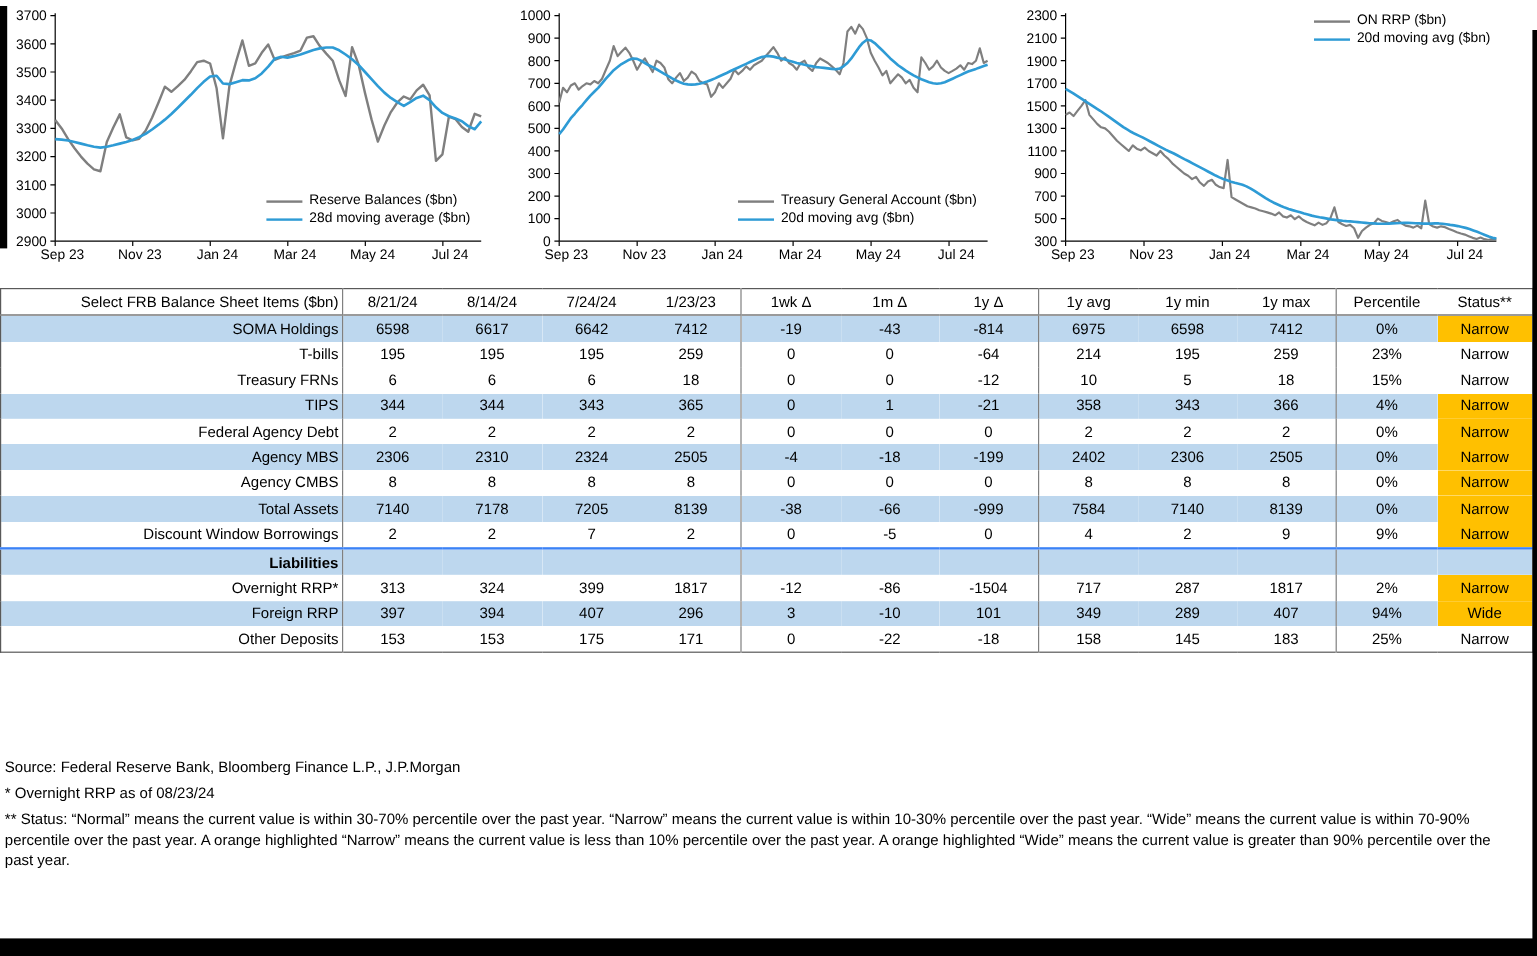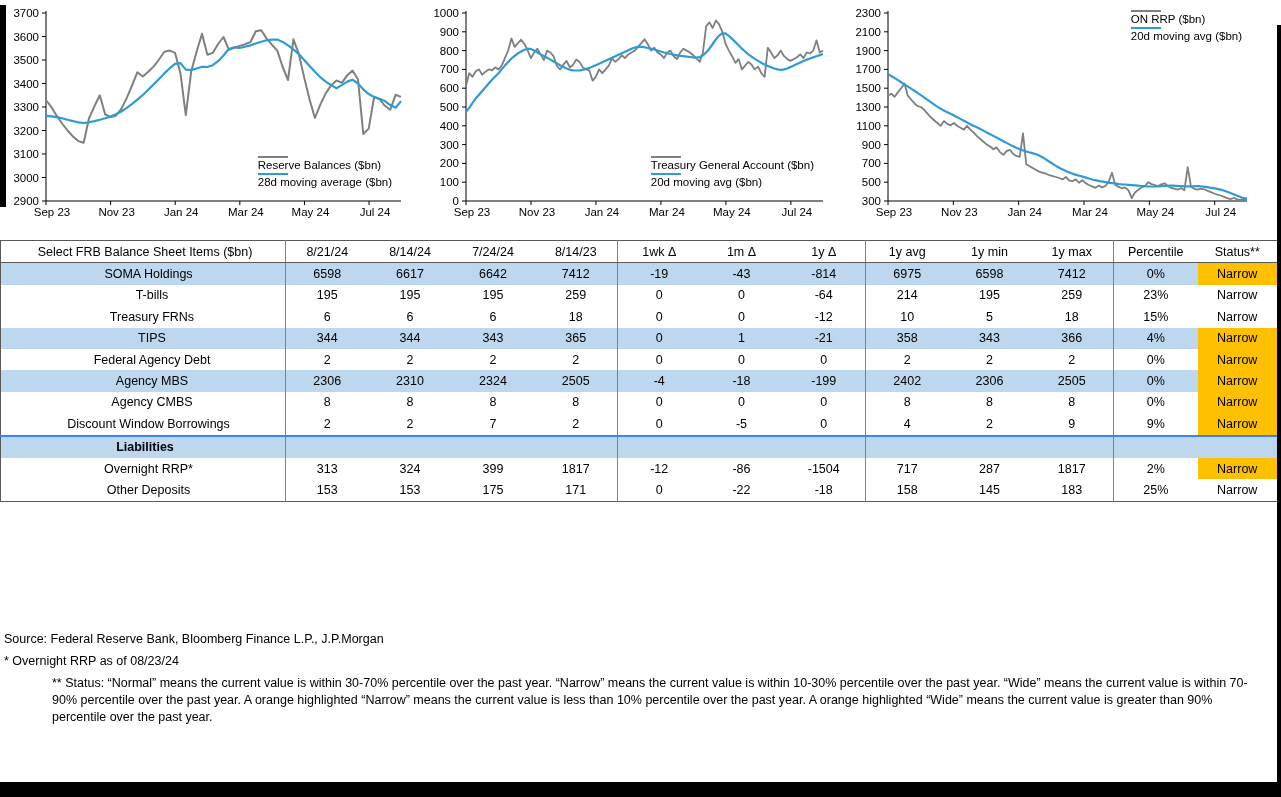--- a/index.html
+++ b/index.html
@@ -12,43 +12,43 @@
 
   
   .chart{position:absolute;top:6px;height:214px;}
   #chart0{left:8px;width:398px;}
   #chart1{left:428px;width:400px;}
   #chart2{left:850px;width:402px;}
   .chart svg{position:absolute;left:0;top:0;}
   .legend{position:absolute;font-size:11.5px;line-height:15px;background:transparent;}
   .legend.bottom-right{right:14px;bottom:30px;margin-top:20px;}
   .legend.top-right{right:10px;top:4px;}
-  .legend-item{display:flex;align-items:flex-start;white-space:nowrap;flex-direction:column;}
+  .legend-item{display:flex;align-items:center;white-space:nowrap;}
   .legend-swatch{display:inline-block;width:30px;height:0;border-top-width:2px;border-top-style:solid;margin-right:6px;}
 
   
   .bs-table{position:absolute;left:0;top:240px;width:1277px;border-collapse:collapse;table-layout:fixed;
             font-size:12.5px;border:1px solid #595959;}
   .bs-table td,.bs-table th{height:21.4px;padding:0 3px;font-weight:normal;overflow:hidden;white-space:nowrap;}
   .bs-table th{border-bottom:1px solid #595959;}
-  .bs-table .c-label{text-align:center;}
+  .bs-table .c-label{text-align:right;}
   .bs-table .c-num{text-align:center;}
   .bs-table .grp{border-left:1px solid #808080;}
   .bs-table tr.shade-blue td{background:#BDD7EE;}
   .bs-table tr.section td{font-weight:bold;}
   .bs-table tr.liab-top td{border-top:2px solid #3b82f6;}
   .bs-table td.hl{background:#FFC000 !important;}
   .ind-0{padding-left:7px !important;}
   .ind-1{padding-left:14px !important;}
   .ind-2{padding-left:21px !important;}
 
   
   .footnotes{position:absolute;left:4px;top:631px;width:1255px;font-size:12.5px;line-height:16px;}
   .fn{margin-bottom:6px;}
-  .fn-status{line-height:17px;margin-left:48px;}
+  .fn-status{line-height:17px;}
 </style>
 </head>
 <body>
 
 <div class="page">
 
   <div class="chart" id="chart0">
       <svg width="398" height="214">
         <line x1="38" y1="5" x2="38" y2="195" stroke="#000" stroke-width="1"></line>
         <line x1="34" y1="195" x2="38" y2="195" stroke="#000" stroke-width="1"></line>
@@ -216,21 +216,21 @@
         <col style="width:83px">
       <col style="width:84px">
         <col style="width:80px">
     </colgroup>
     <thead>
         <tr>
           <th class="c-label ind-0">Select FRB Balance Sheet Items ($bn)</th>
           <th class="c-num grp">8/21/24</th>
           <th class="c-num">8/14/24</th>
           <th class="c-num">7/24/24</th>
-          <th class="c-num">8/14/23</th>
+          <th class="c-num">1/23/23</th>
           <th class="c-num grp">1wk Δ</th>
           <th class="c-num">1m Δ</th>
           <th class="c-num">1y Δ</th>
           <th class="c-num grp">1y avg</th>
           <th class="c-num">1y min</th>
           <th class="c-num">1y max</th>
           <th class="c-num grp">Percentile</th>
           <th class="c-num">Status**</th>
         </tr>
       </thead>
@@ -333,20 +333,35 @@
           <td class="c-num">8</td>
           <td class="c-num grp">0</td>
           <td class="c-num">0</td>
           <td class="c-num">0</td>
           <td class="c-num grp">8</td>
           <td class="c-num">8</td>
           <td class="c-num">8</td>
           <td class="c-num grp">0%</td>
           <td class="c-num hl">Narrow</td>
         </tr>
+        <tr class="shade-blue ">
+          <td class="c-label ind-1">Total Assets</td>
+          <td class="c-num grp">7140</td>
+          <td class="c-num">7178</td>
+          <td class="c-num">7205</td>
+          <td class="c-num">8139</td>
+          <td class="c-num grp">-38</td>
+          <td class="c-num">-66</td>
+          <td class="c-num">-999</td>
+          <td class="c-num grp">7584</td>
+          <td class="c-num">7140</td>
+          <td class="c-num">8139</td>
+          <td class="c-num grp">0%</td>
+          <td class="c-num hl">Narrow</td>
+        </tr>
         <tr class="">
           <td class="c-label ind-1">Discount Window Borrowings</td>
           <td class="c-num grp">2</td>
           <td class="c-num">2</td>
           <td class="c-num">7</td>
           <td class="c-num">2</td>
           <td class="c-num grp">0</td>
           <td class="c-num">-5</td>
           <td class="c-num">0</td>
           <td class="c-num grp">4</td>
@@ -378,20 +393,35 @@
           <td class="c-num">1817</td>
           <td class="c-num grp">-12</td>
           <td class="c-num">-86</td>
           <td class="c-num">-1504</td>
           <td class="c-num grp">717</td>
           <td class="c-num">287</td>
           <td class="c-num">1817</td>
           <td class="c-num grp">2%</td>
           <td class="c-num hl">Narrow</td>
         </tr>
+        <tr class="shade-blue ">
+          <td class="c-label ind-1">Foreign RRP</td>
+          <td class="c-num grp">397</td>
+          <td class="c-num">394</td>
+          <td class="c-num">407</td>
+          <td class="c-num">296</td>
+          <td class="c-num grp">3</td>
+          <td class="c-num">-10</td>
+          <td class="c-num">101</td>
+          <td class="c-num grp">349</td>
+          <td class="c-num">289</td>
+          <td class="c-num">407</td>
+          <td class="c-num grp">94%</td>
+          <td class="c-num hl">Wide</td>
+        </tr>
         <tr class="">
           <td class="c-label ind-1">Other Deposits</td>
           <td class="c-num grp">153</td>
           <td class="c-num">153</td>
           <td class="c-num">175</td>
           <td class="c-num">171</td>
           <td class="c-num grp">0</td>
           <td class="c-num">-22</td>
           <td class="c-num">-18</td>
           <td class="c-num grp">158</td>

